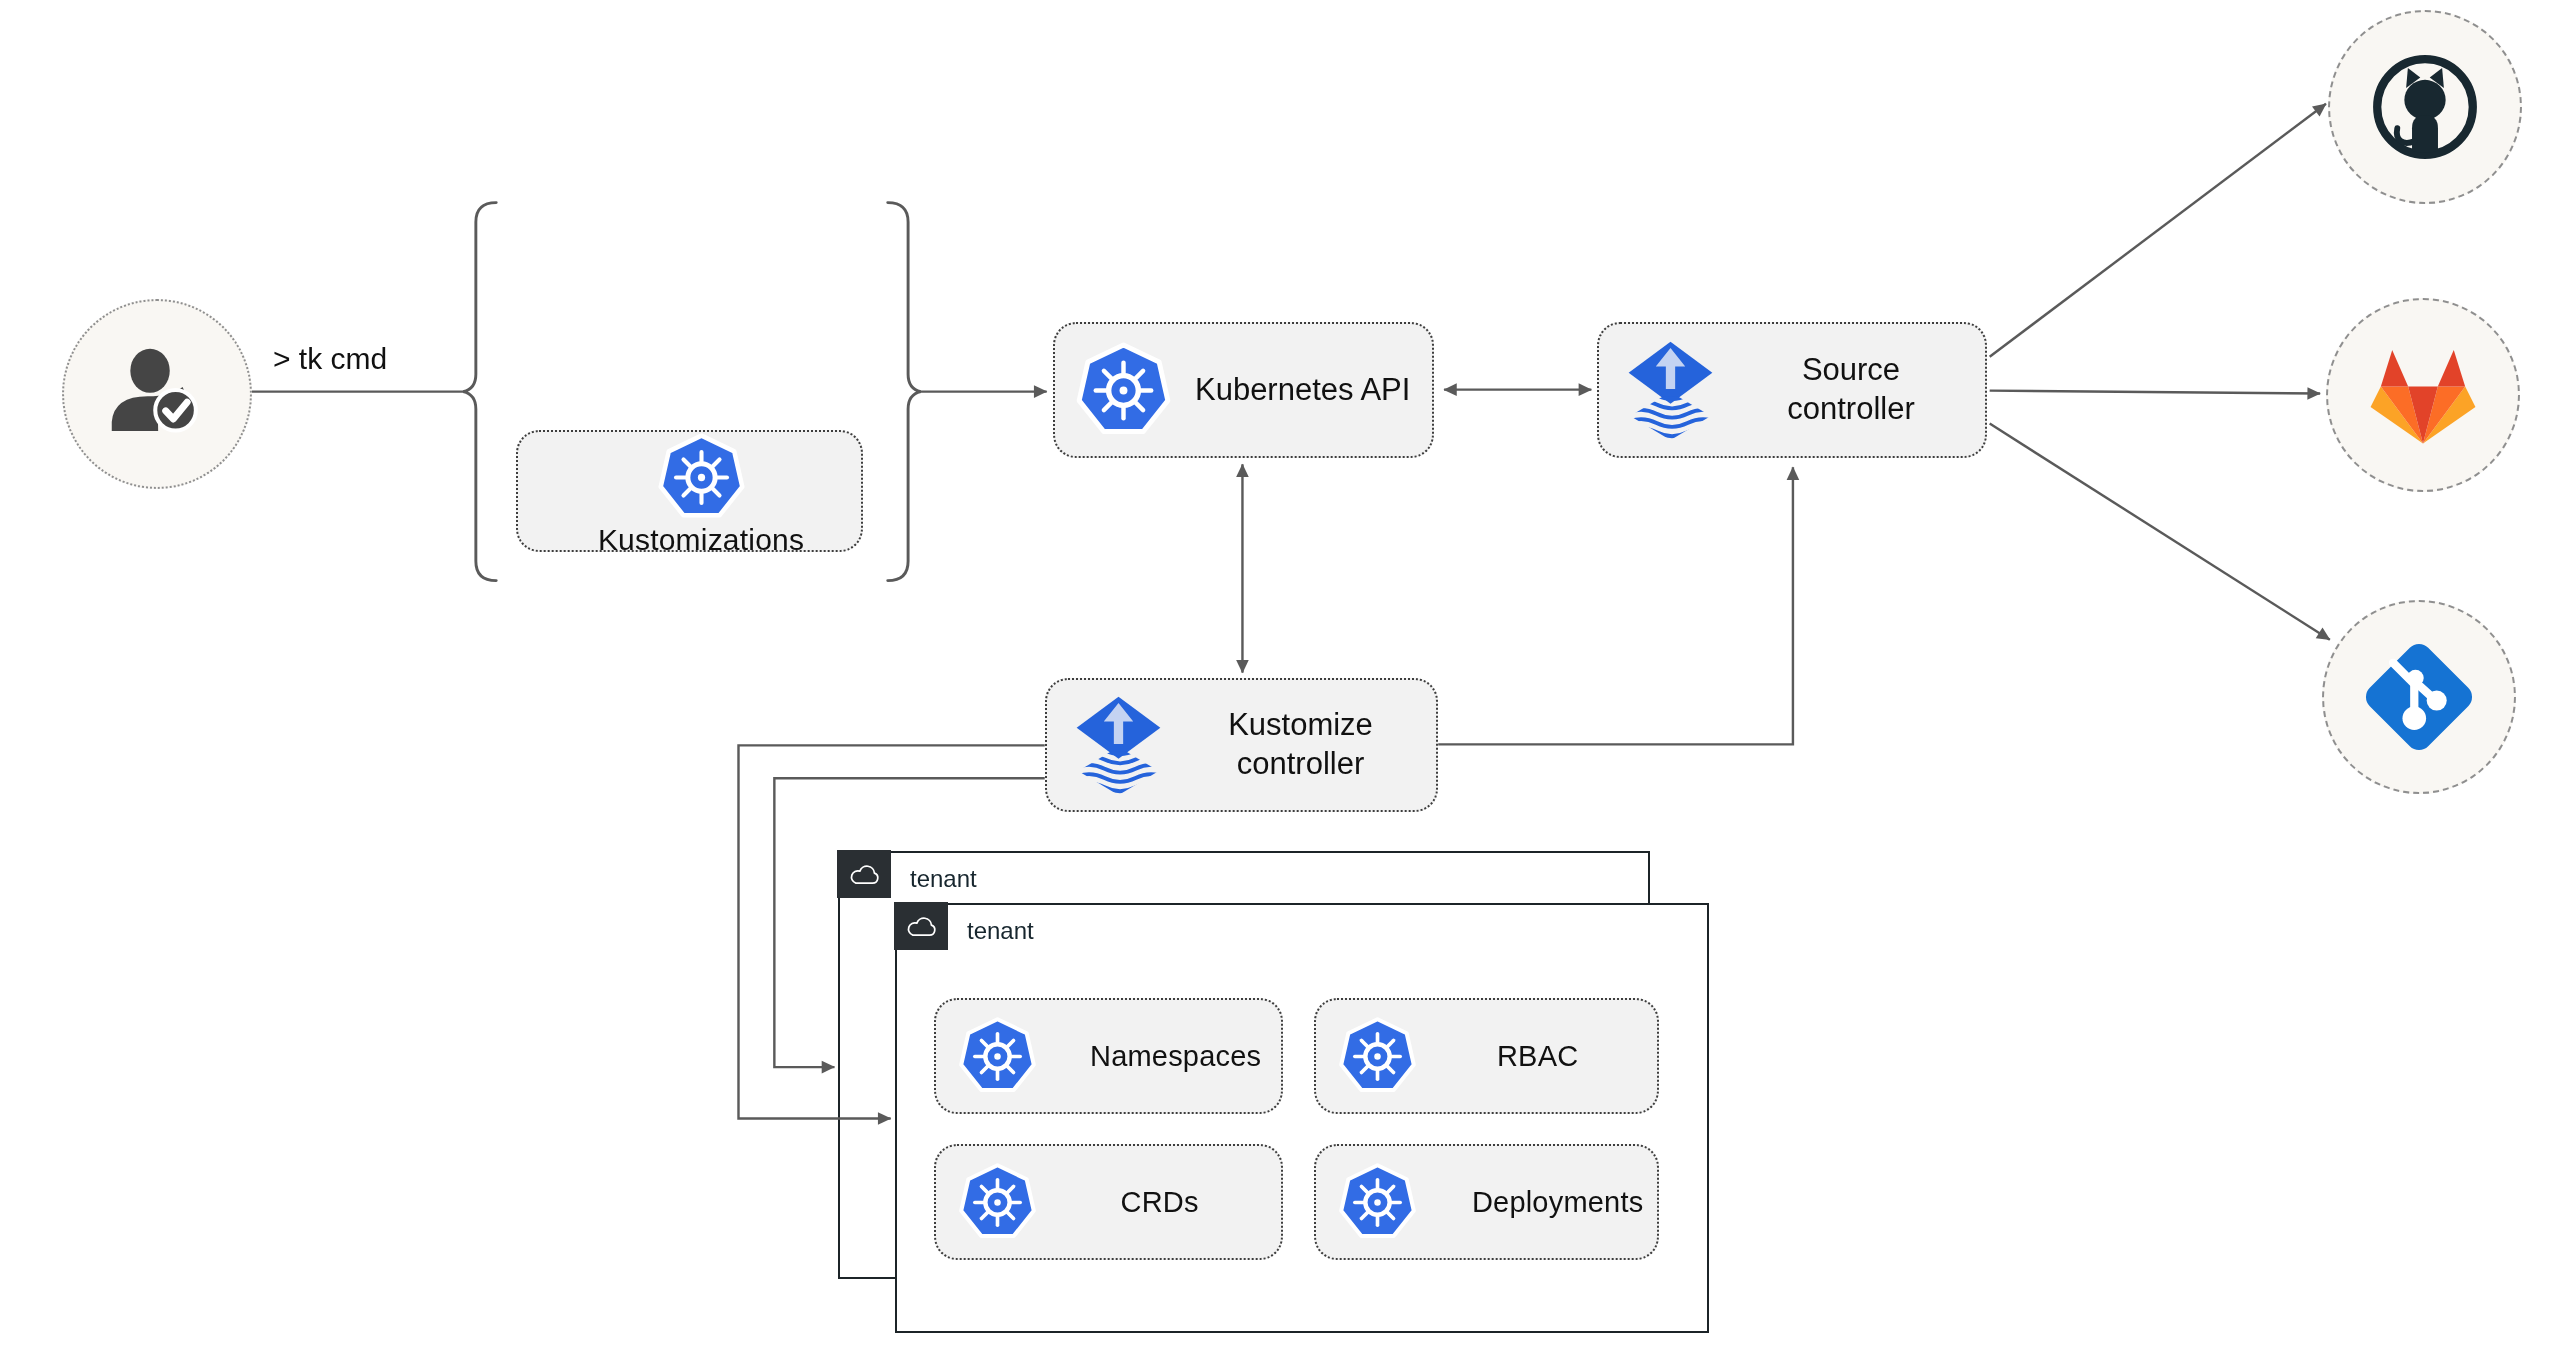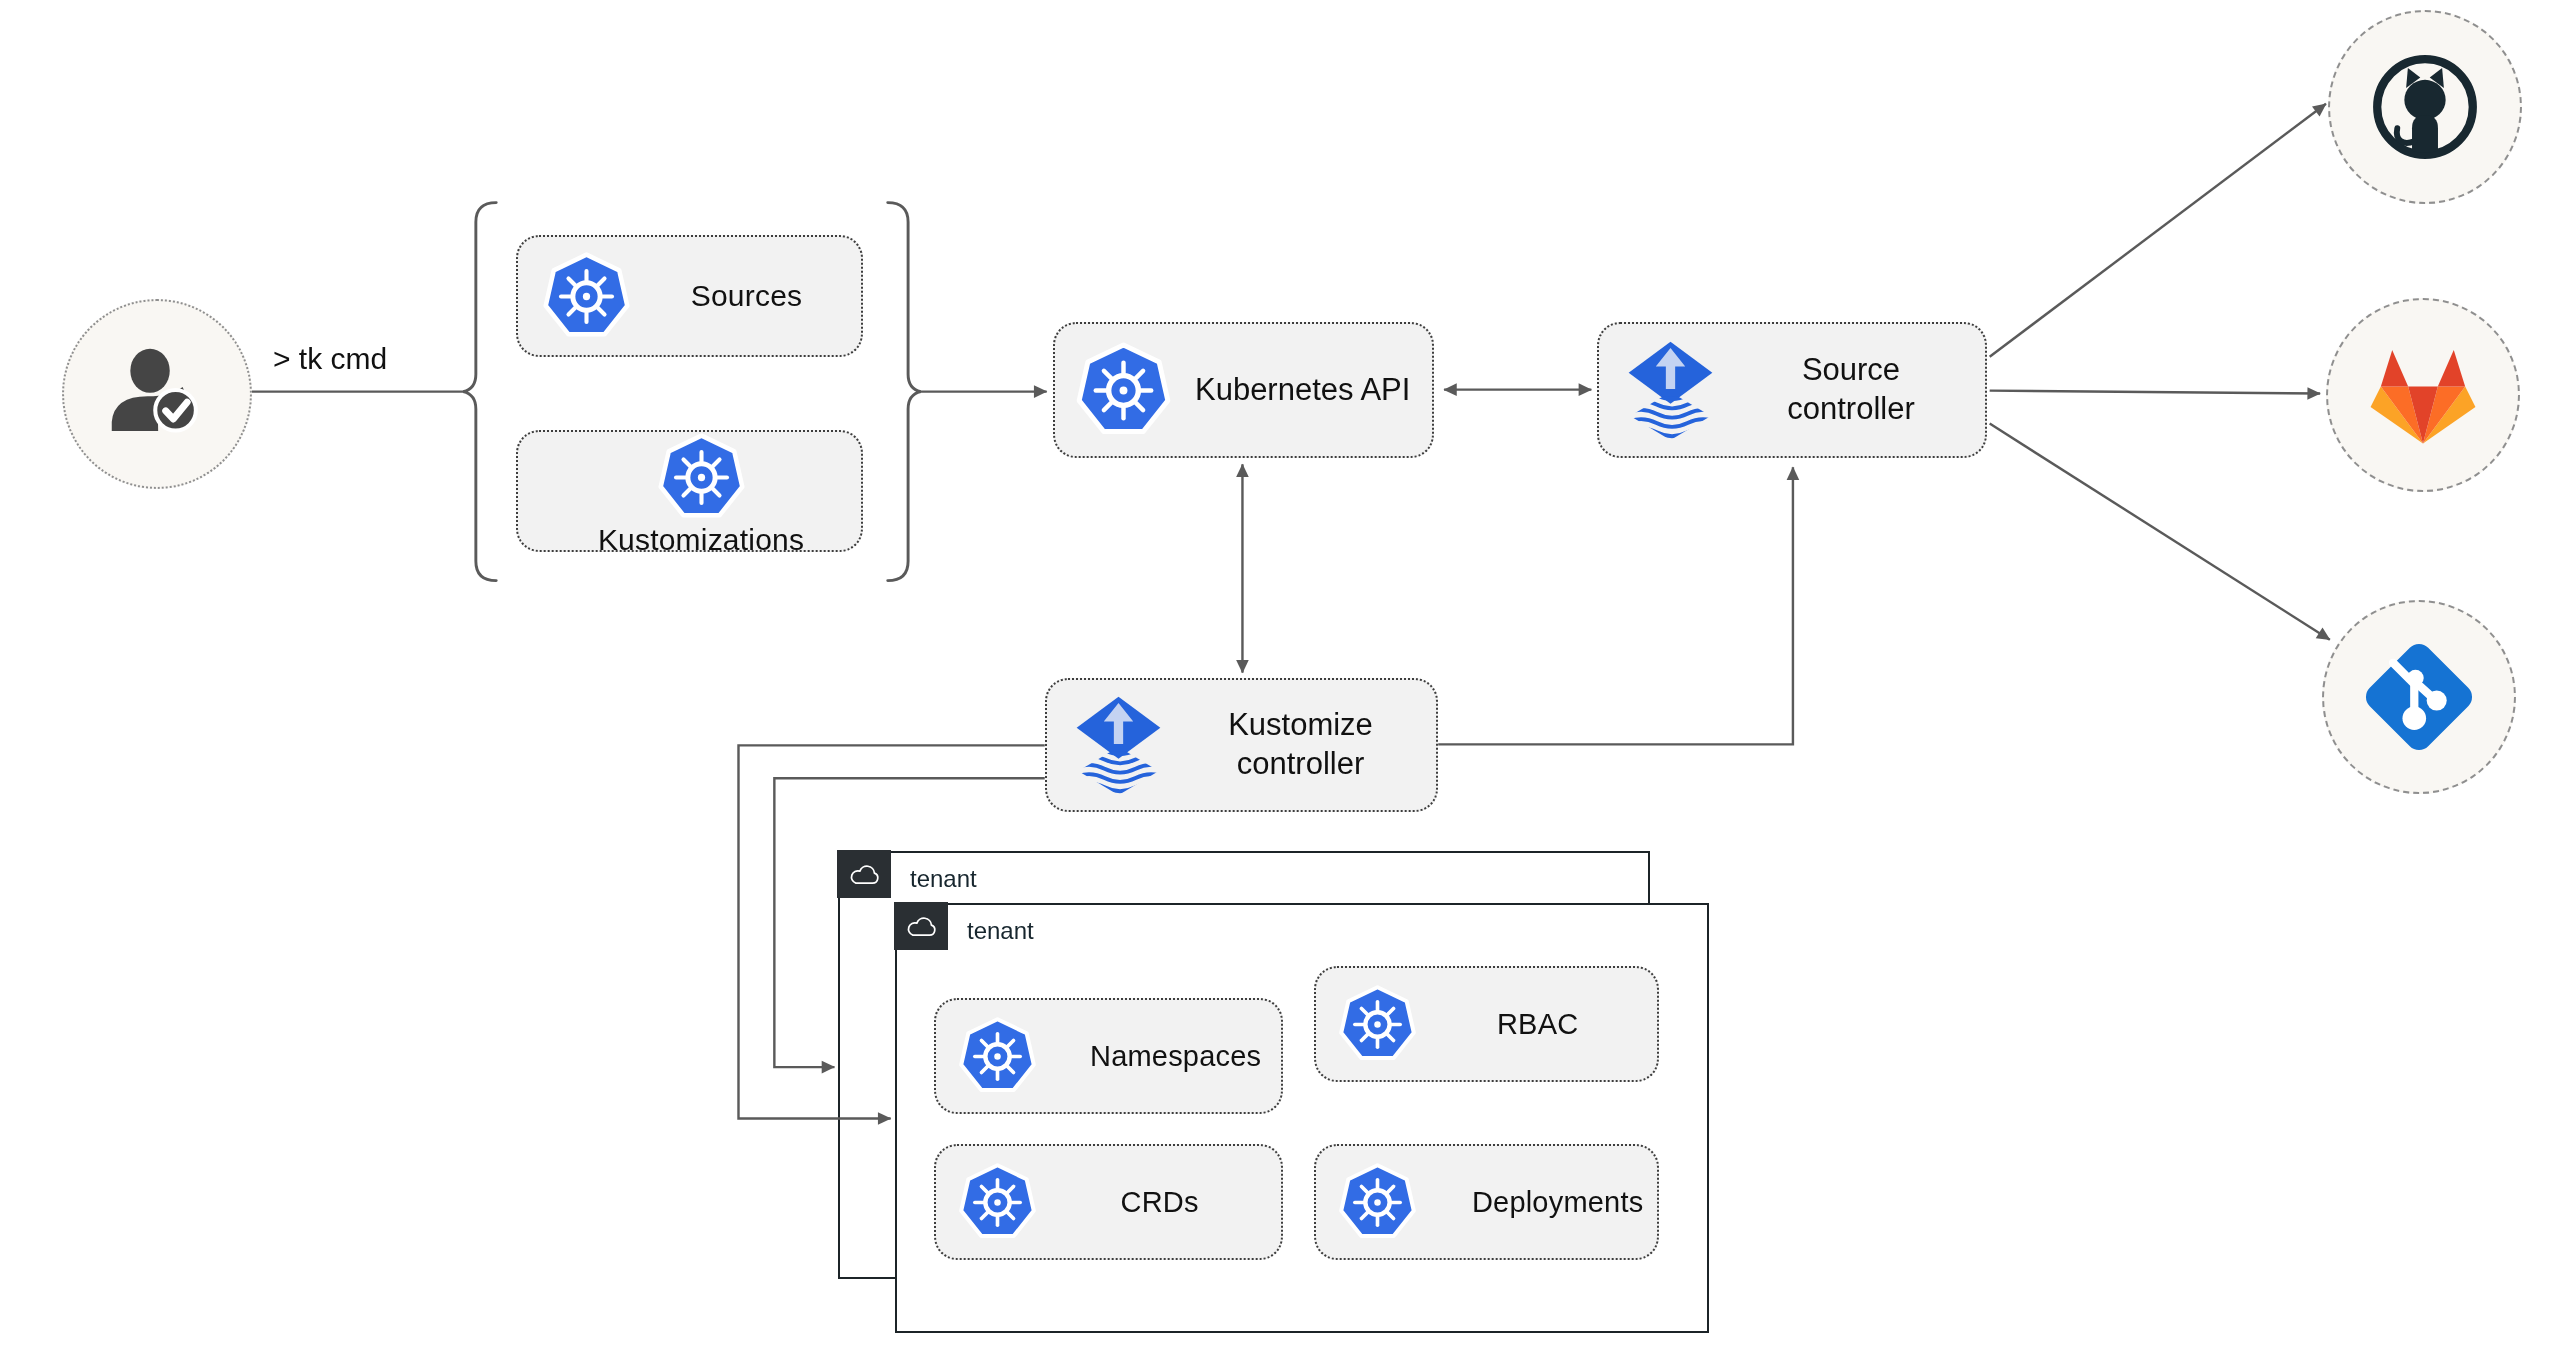--- a/index.html
+++ b/index.html
@@ -66,40 +66,20 @@
       <svg width="116" height="116" viewBox="0 0 100 100">
         <ellipse cx="44" cy="30" rx="17" ry="19" style="fill:var(--person-gray,#454545)"></ellipse>
         <path d="M11,82 L11,74 Q13,52 42,52 Q62,52 72,44 L74,48 Q66,57 55,60 Q50,70 51,82 Z" style="fill:var(--person-gray,#454545)"></path>
         <circle cx="66" cy="64" r="17.5" style="fill:var(--person-gray,#454545);stroke:#fff;stroke-width:3.5"></circle>
         <path d="M57.5,64.5 L64,71.5 L76,57" style="fill:none;stroke:#fff;stroke-width:6;stroke-linecap:round;stroke-linejoin:round"></path>
       </svg>
     </span>
   </div>
   <div class="cmd-label" style="left:273px;top:342px;width:171px;">&gt; tk cmd</div>
 
-  <div class="card" style="left:516px;top:235px;width:347px;height:122px;padding-left:23px;">
-    <span class="icon">
-      <svg width="91" height="91" viewBox="0 0 100 100">
-        <polygon points="50,4 86,21.3 94.8,60.2 70,91.4 30,91.4 5.2,60.2 14,21.3" style="fill:var(--k8s-blue,#326CE5);stroke:#fff;stroke-width:5;stroke-linejoin:round"></polygon>
-        <g style="stroke:#fff;stroke-width:4.5;stroke-linecap:round">
-          <line x1="56" y1="50" x2="78" y2="50"></line>
-            <line x1="54.2" y1="54.2" x2="69.8" y2="69.8"></line>
-          <line x1="50" y1="56" x2="50" y2="78"></line>
-            <line x1="45.8" y1="54.2" x2="30.2" y2="69.8"></line>
-          <line x1="44" y1="50" x2="22" y2="50"></line>
-            <line x1="45.8" y1="45.8" x2="30.2" y2="30.2"></line>
-          <line x1="50" y1="44" x2="50" y2="22"></line>
-            <line x1="54.2" y1="45.8" x2="69.8" y2="30.2"></line>
-        </g>
-        <circle cx="50" cy="50" r="15" style="fill:var(--k8s-blue,#326CE5);stroke:#fff;stroke-width:5.5"></circle>
-        <circle cx="50" cy="50" r="4" fill="#fff"></circle>
-      </svg>
-    </span>
-    <span class="card-label">Sources</span>
-  </div>
 
   <div class="card" style="left:516px;top:430px;width:347px;height:122px;padding-left:23px;flex-direction:column;">
     <span class="icon">
       <svg width="91" height="91" viewBox="0 0 100 100">
         <polygon points="50,4 86,21.3 94.8,60.2 70,91.4 30,91.4 5.2,60.2 14,21.3" style="fill:var(--k8s-blue,#326CE5);stroke:#fff;stroke-width:5;stroke-linejoin:round"></polygon>
         <g style="stroke:#fff;stroke-width:4.5;stroke-linecap:round">
           <line x1="56" y1="50" x2="78" y2="50"></line>
             <line x1="54.2" y1="54.2" x2="69.8" y2="69.8"></line>
           <line x1="50" y1="56" x2="50" y2="78"></line>
             <line x1="45.8" y1="54.2" x2="30.2" y2="69.8"></line>
@@ -210,21 +190,21 @@
           <line x1="50" y1="44" x2="50" y2="22"></line>
             <line x1="54.2" y1="45.8" x2="69.8" y2="30.2"></line>
         </g>
         <circle cx="50" cy="50" r="15" style="fill:var(--k8s-blue,#326CE5);stroke:#fff;stroke-width:5.5"></circle>
         <circle cx="50" cy="50" r="4" fill="#fff"></circle>
       </svg>
     </span>
     <span class="card-label" style="font-size:29px;">Namespaces</span>
   </div>
 
-  <div class="card z45" style="left:1314px;top:966px;width:345px;height:116px;padding-left:21.3px;">
+  <div class="card z45" style="left:1314px;top:998px;width:345px;height:116px;padding-left:21.3px;">
     <span class="icon">
       <svg width="81" height="81" viewBox="0 0 100 100">
         <polygon points="50,4 86,21.3 94.8,60.2 70,91.4 30,91.4 5.2,60.2 14,21.3" style="fill:var(--k8s-blue,#326CE5);stroke:#fff;stroke-width:5;stroke-linejoin:round"></polygon>
         <g style="stroke:#fff;stroke-width:4.5;stroke-linecap:round">
           <line x1="56" y1="50" x2="78" y2="50"></line>
             <line x1="54.2" y1="54.2" x2="69.8" y2="69.8"></line>
           <line x1="50" y1="56" x2="50" y2="78"></line>
             <line x1="45.8" y1="54.2" x2="30.2" y2="69.8"></line>
           <line x1="44" y1="50" x2="22" y2="50"></line>
             <line x1="45.8" y1="45.8" x2="30.2" y2="30.2"></line>

